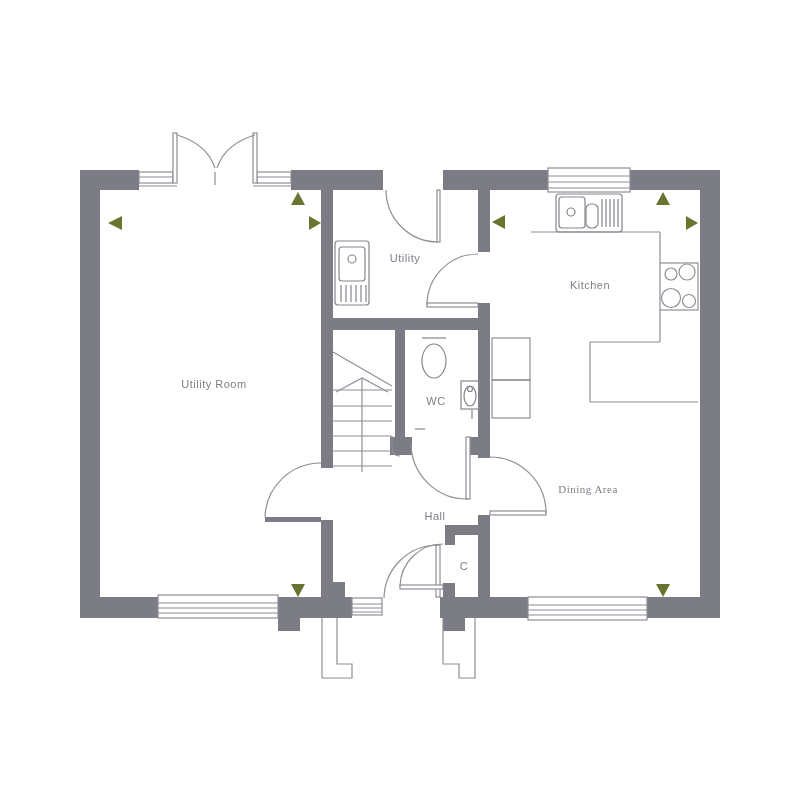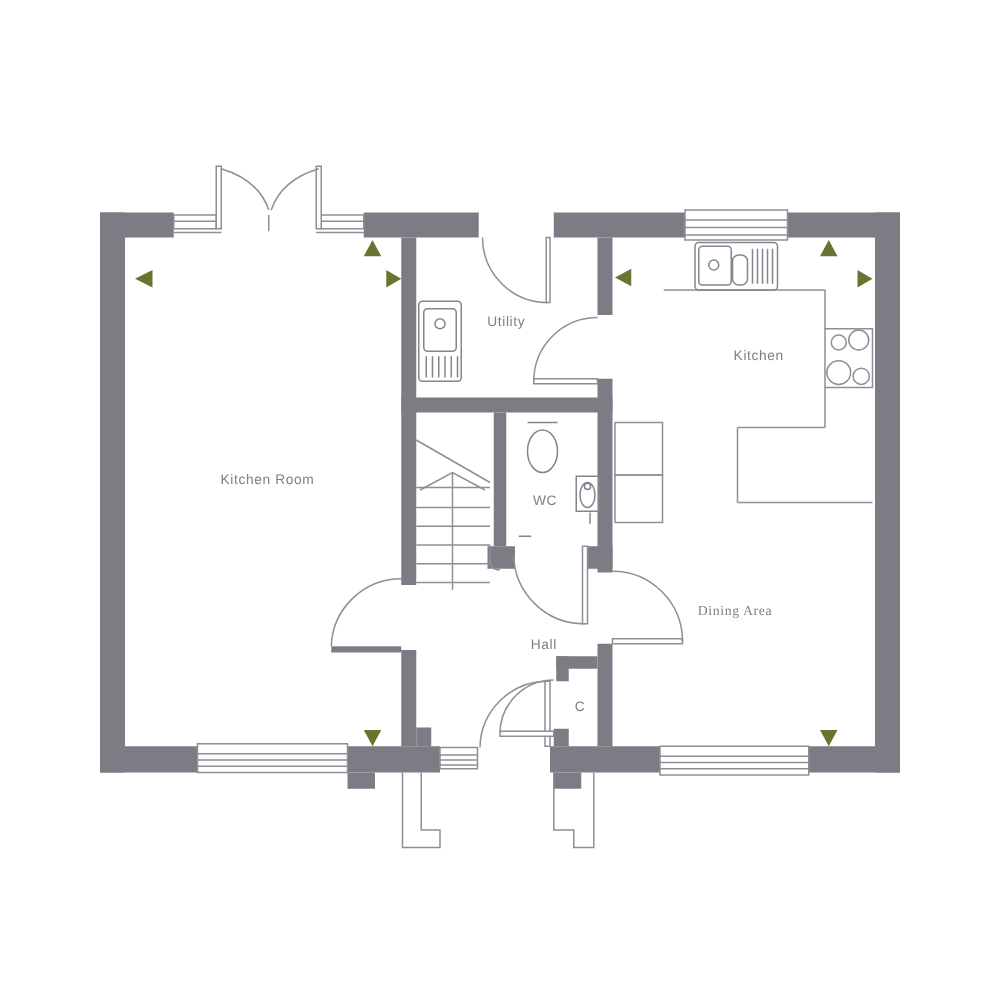--- a/index.html
+++ b/index.html
@@ -158,21 +158,21 @@
     <polygon points="298,192 291,205 305,205"></polygon>
     <polygon points="321,223 309,216 309,230"></polygon>
     <polygon points="492,222 505,215 505,229"></polygon>
     <polygon points="663,192 656,205 670,205"></polygon>
     <polygon points="698,223 686,216 686,230"></polygon>
     <polygon points="298,597 291,584 305,584"></polygon>
     <polygon points="663,597 656,584 670,584"></polygon>
   </g>
 </svg>
 
-  <div class="room-label" style="left:214px;top:384px;">Kitchen Room</div>
+  <div class="room-label" style="left:214px;top:384px;">Utility Room</div>
   <div class="room-label" style="left:405px;top:258px;">Utility</div>
-  <div class="room-label" style="left:607px;top:285px;text-align:right;">Kitchen</div>
+  <div class="room-label" style="left:590px;top:285px;text-align:right;">Kitchen</div>
   <div class="room-label" style="left:436px;top:401px;">WC</div>
   <div class="room-label" style="left:405px;top:516px;margin-left:30px;">Hall</div>
   <div class="room-label" style="left:588px;top:489px;font-family:Liberation Serif, serif;">Dining Area</div>
   <div class="room-label" style="left:464px;top:566px;">C</div>
 
 </div>
 
 </body></html>

